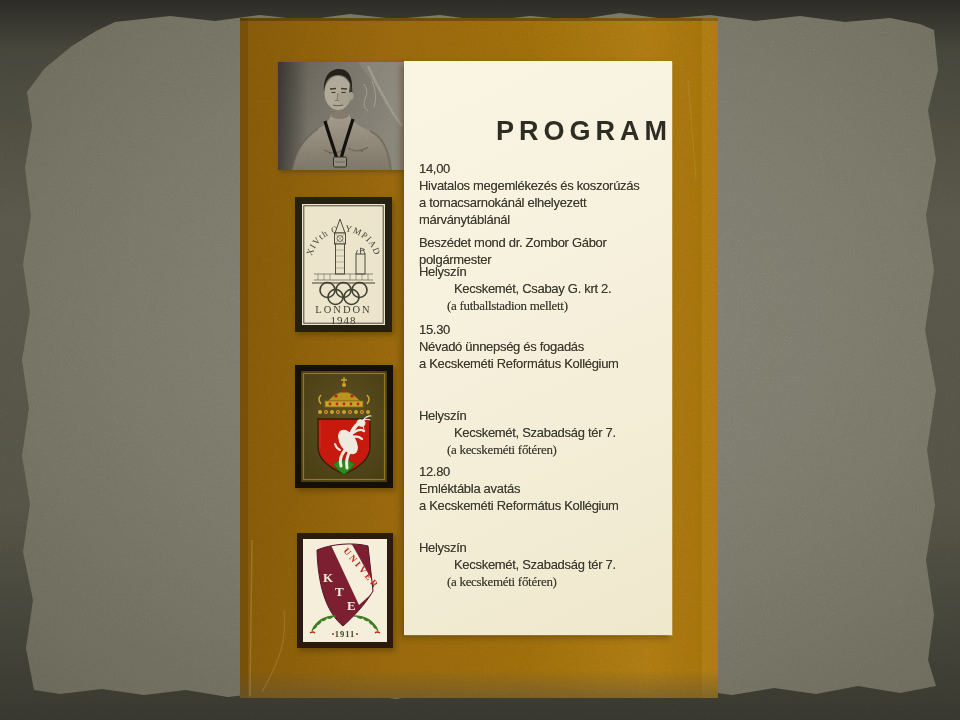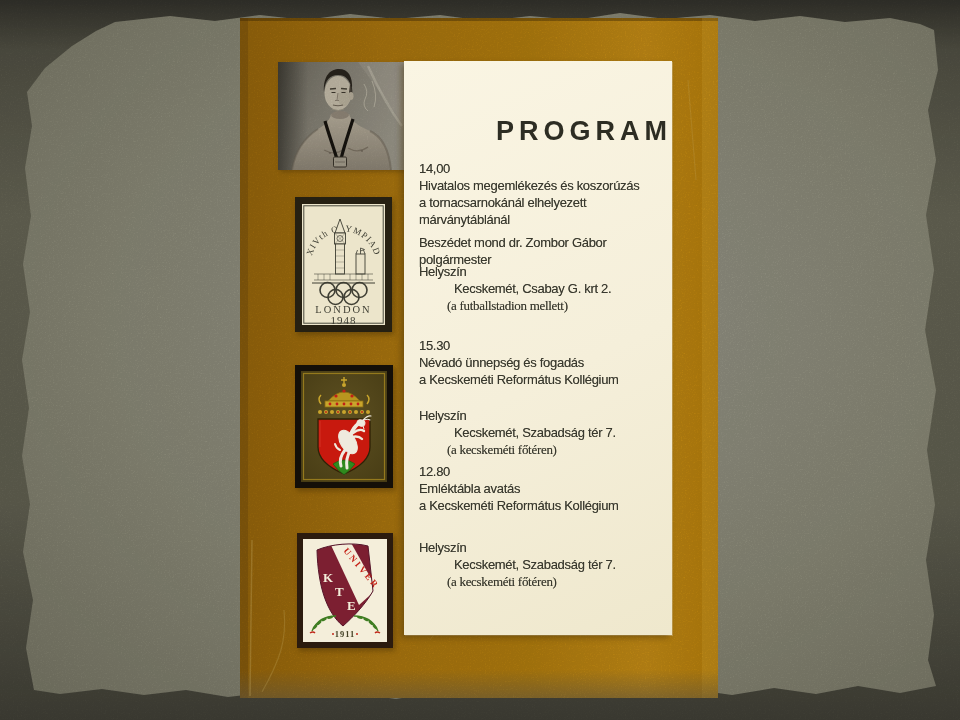--- a/index.html
+++ b/index.html
@@ -280,21 +280,21 @@
     <div class="sec" style="top:173px">
       <div>Beszédet mond dr. Zombor Gábor polgármester</div>
     </div>
 
     <div class="sec" style="top:202px">
       <div>Helyszín</div>
       <div class="ind1">Kecskemét, Csabay G. krt 2.</div>
       <div class="ind2">(a futballstadion mellett)</div>
     </div>
 
-    <div class="sec" style="top:276px">
+    <div class="sec" style="top:260px">
       <div>15.30</div>
       <div>Névadó ünnepség és fogadás</div>
       <div>a Kecskeméti Református Kollégium</div>
     </div>
 
     <div class="sec" style="top:346px">
       <div>Helyszín</div>
       <div class="ind1">Kecskemét, Szabadság tér 7.</div>
       <div class="ind2">(a kecskeméti főtéren)</div>
     </div>

